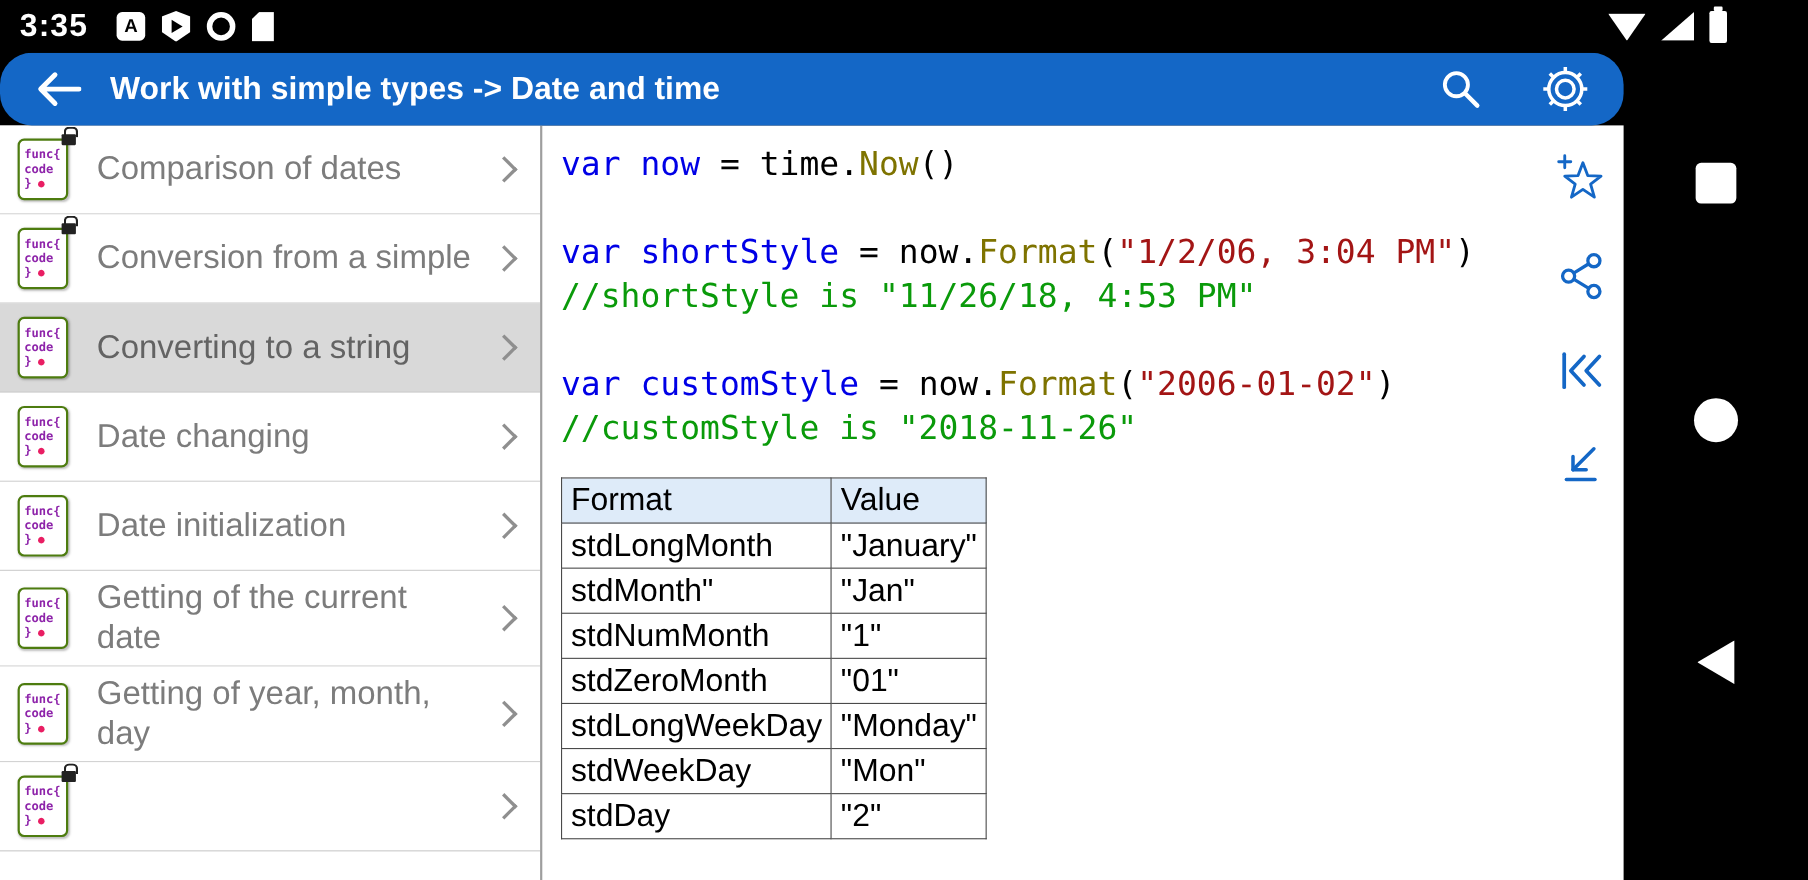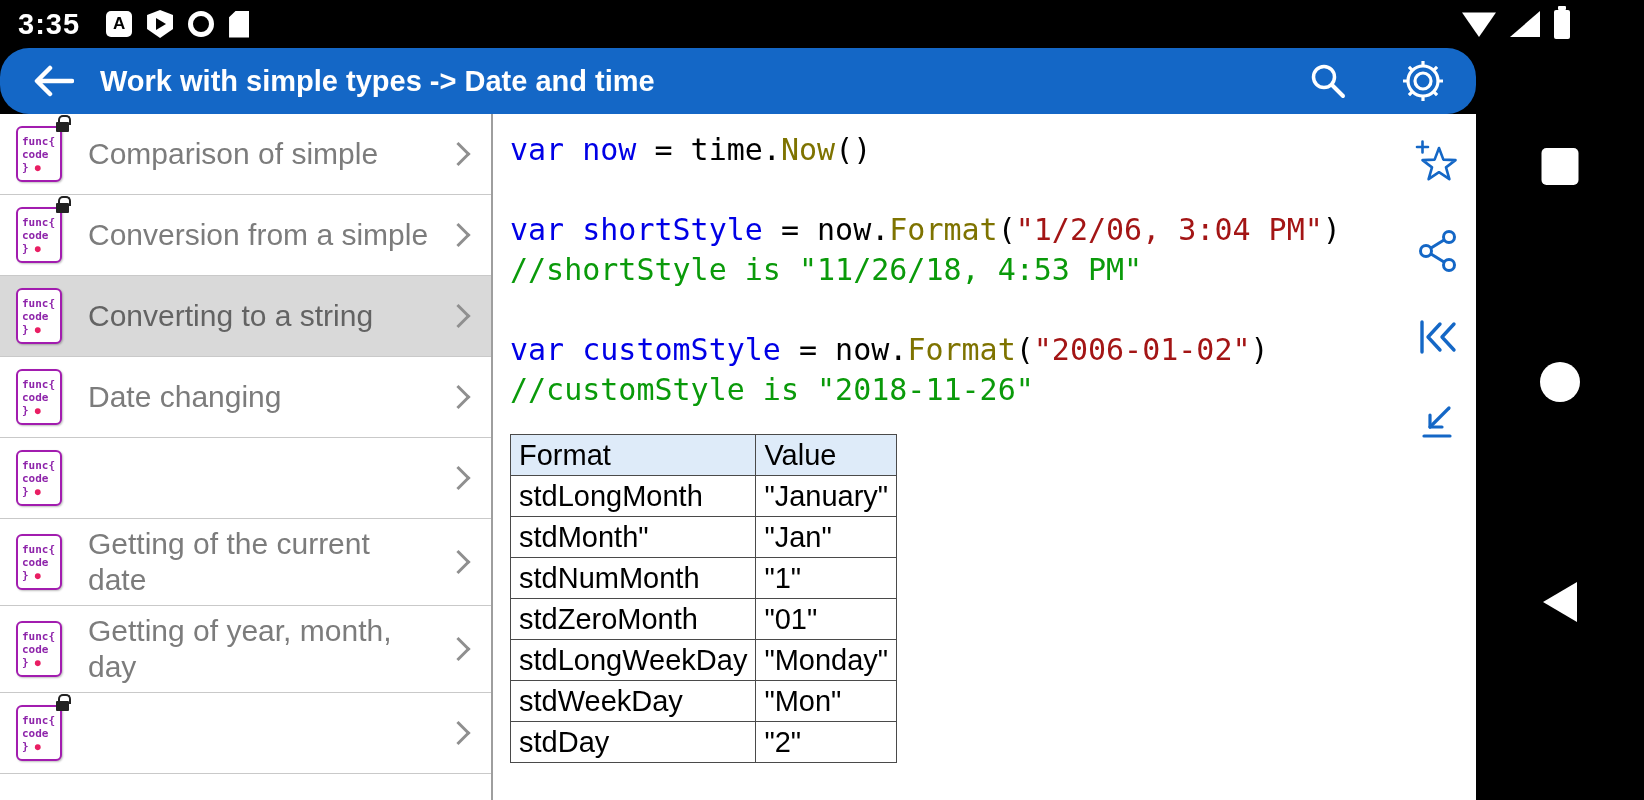--- a/index.html
+++ b/index.html
@@ -52,21 +52,21 @@
   .sidebar { width:493px; border-right:2px solid #9E9E9E; overflow:hidden; flex:none; }
   .side-item {
     position:relative; display:flex; align-items:center;
     min-height:81px; border-bottom:1px solid #C9C9C9;
     padding:7px 56px 7px 88px; color:#7C7C7C; font-size:30px; line-height:36px;
     cursor:pointer; background:#fff;
   }
   .side-item.selected { background:#D9D9D9; color:#636363; }
   .func-badge {
     position:absolute; left:16px; top:50%; transform:translateY(-50%);
-    width:46px; height:56px; background:#fff; border:2px solid #a21caf; border-radius:6px;
+    width:46px; height:56px; background:#fff; border:2px solid #4d7c0f; border-radius:6px;
     display:flex; flex-direction:column; justify-content:center; padding-left:4px;
     box-shadow:1px 1px 2px rgba(0,0,0,.25);
   }
   .func-badge span {
     font-family:"DejaVu Sans Mono", monospace; font-size:11px; line-height:13px;
     font-weight:bold; color:#8E24AA; white-space:nowrap;
   }
   .func-badge .dot { color:#E91E63; font-style:normal; font-size:10px; }
   .lock-icon { position:absolute; left:56px; top:8px; width:13px; height:10px;
     background:#222; border-radius:1px; }
@@ -158,21 +158,21 @@
 <div class="content-row">
 
   <aside class="sidebar" id="sidebar">
   <div class="side-item">
     <span class="func-badge">
           <span>func{</span>
           <span>code</span>
           <span>}<i class="dot"> ●</i></span>
         </span>
     <span class="lock-icon"></span>
-    <span class="side-label">Comparison of simple</span>
+    <span class="side-label">Comparison of dates</span>
     <span class="chevron"></span>
   </div>
 
   <div class="side-item">
     <span class="func-badge">
           <span>func{</span>
           <span>code</span>
           <span>}<i class="dot"> ●</i></span>
         </span>
     <span class="lock-icon"></span>
@@ -202,20 +202,21 @@
     <span class="chevron"></span>
   </div>
 
   <div class="side-item">
     <span class="func-badge">
           <span>func{</span>
           <span>code</span>
           <span>}<i class="dot"> ●</i></span>
         </span>
 
+    <span class="side-label">Date initialization</span>
     <span class="chevron"></span>
   </div>
 
   <div class="side-item">
     <span class="func-badge">
           <span>func{</span>
           <span>code</span>
           <span>}<i class="dot"> ●</i></span>
         </span>
 

